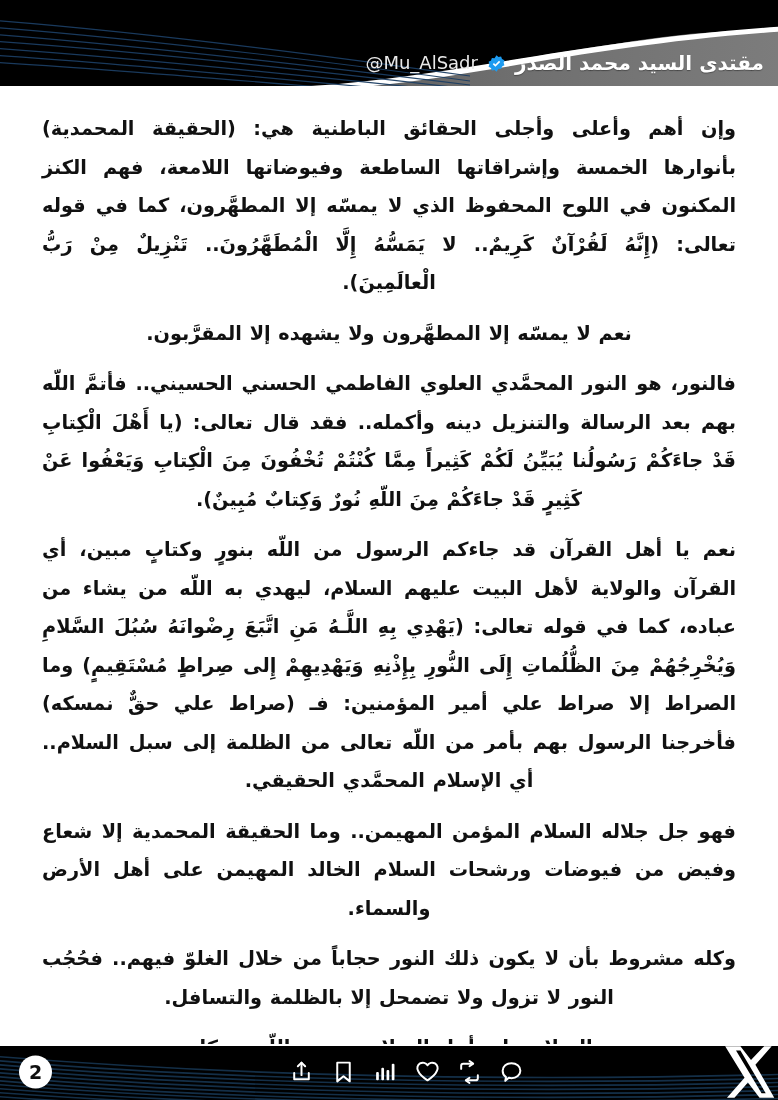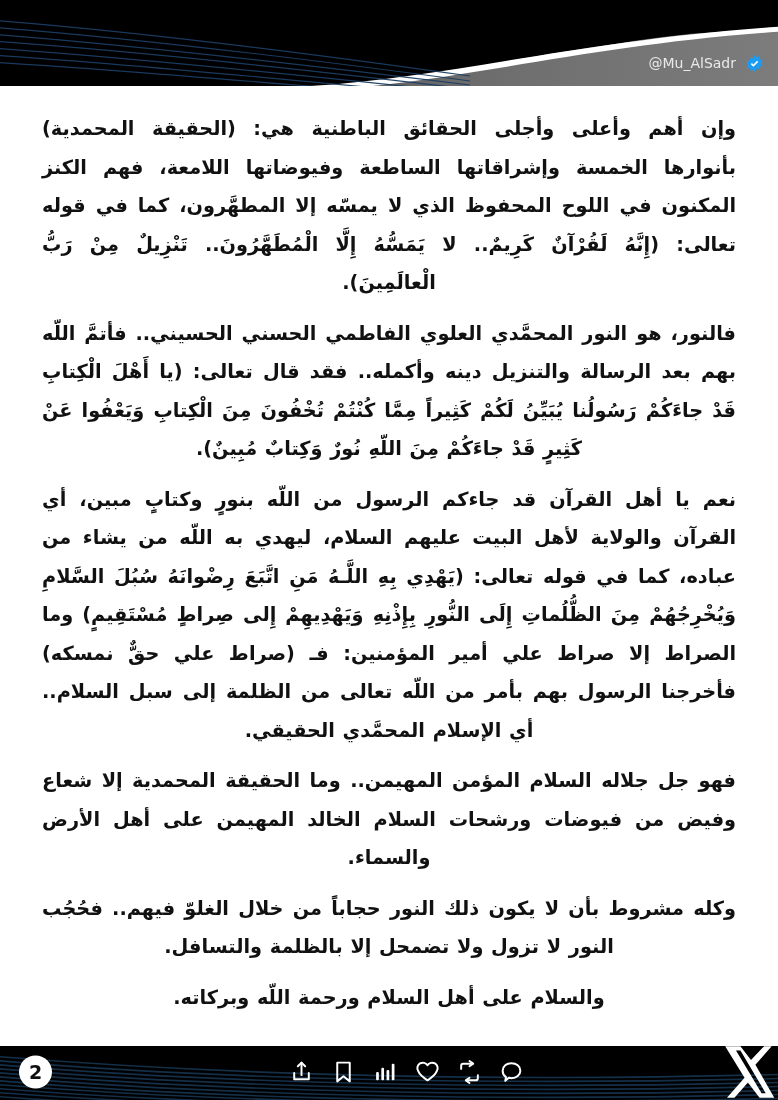--- a/index.html
+++ b/index.html
@@ -48,21 +48,21 @@
     line-height:1;
     text-shadow:0 1px 1px rgba(0,0,0,.35);
   }
   .verified{
     width:19px;height:19px;
     flex:0 0 19px;
     display:block;
   }
   .acct-handle{
     color:#e9e9e9;
-    font-size:14px;
+    font-size:18px;
     font-weight:400;
     white-space:nowrap;
     direction:ltr;
     line-height:1;
     text-align:center;
   }
 
   
   .content{
     position:absolute;
@@ -165,30 +165,32 @@
           <path d="M-10,34 C120,44 300,64 470,85"></path>
           <path d="M-10,41 C120,50 300,69 460,88"></path>
           <path d="M-10,48 C120,57 290,74 450,91"></path>
           <path d="M-10,55 C120,63 280,79 440,94"></path>
           <path d="M-10,62 C110,69 270,83 430,96"></path>
         </g>
       </g>
     </svg>
 
     <div class="header-title-wrap">
+      <span class="acct-name">مقتدى السيد محمد الصدر</span>
       <svg class="verified" viewBox="0 0 24 24">
         <path fill="#1d9bf0" d="M12 1.5l2.5 2.2 3.3-.4 1.2 3.1 3 1.5-1 3.2 1 3.2-3 1.5-1.2 3.1-3.3-.4L12 22.5l-2.5-2.2-3.3.4-1.2-3.1-3-1.5 1-3.2-1-3.2 3-1.5 1.2-3.1 3.3.4z"></path>
         <path fill="#ffffff" d="M10.6 16.2l-3.3-3.3 1.5-1.5 1.8 1.8 4.6-4.6 1.5 1.5z"></path>
       </svg>
       <span class="acct-handle">@Mu_AlSadr</span>
     </div>
   </div>
 
   <div class="content">
     <p class="para">وإن أهم وأعلى وأجلى الحقائق الباطنية هي: (الحقيقة المحمدية) بأنوارها الخمسة وإشراقاتها الساطعة وفيوضاتها اللامعة، فهم الكنز المكنون في اللوح المحفوظ الذي لا يمسّه إلا المطهَّرون، كما في قوله تعالى: (إِنَّهُ لَقُرْآنٌ كَرِيمٌ.. لا يَمَسُّهُ إِلَّا الْمُطَهَّرُونَ.. تَنْزِيلٌ مِنْ رَبُّ الْعالَمِينَ).</p>
+    <p class="para">نعم لا يمسّه إلا المطهَّرون ولا يشهده إلا المقرَّبون.</p>
     <p class="para">فالنور، هو النور المحمَّدي العلوي الفاطمي الحسني الحسيني.. فأتمَّ اللّه بهم بعد الرسالة والتنزيل دينه وأكمله.. فقد قال تعالى: (يا أَهْلَ الْكِتابِ قَدْ جاءَكُمْ رَسُولُنا يُبَيِّنُ لَكُمْ كَثِيراً مِمَّا كُنْتُمْ تُخْفُونَ مِنَ الْكِتابِ وَيَعْفُوا عَنْ كَثِيرٍ قَدْ جاءَكُمْ مِنَ اللّهِ نُورٌ وَكِتابٌ مُبِينٌ).</p>
     <p class="para">نعم يا أهل القرآن قد جاءكم الرسول من اللّه بنورٍ وكتابٍ مبين، أي القرآن والولاية لأهل البيت عليهم السلام، ليهدي به اللّه من يشاء من عباده، كما في قوله تعالى: (يَهْدِي بِهِ اللَّـهُ مَنِ اتَّبَعَ رِضْوانَهُ سُبُلَ السَّلامِ وَيُخْرِجُهُمْ مِنَ الظُّلُماتِ إِلَى النُّورِ بِإِذْنِهِ وَيَهْدِيهِمْ إِلى صِراطٍ مُسْتَقِيمٍ) وما الصراط إلا صراط علي أمير المؤمنين: فـ (صراط علي حقٌّ نمسكه) فأخرجنا الرسول بهم بأمر من اللّه تعالى من الظلمة إلى سبل السلام.. أي الإسلام المحمَّدي الحقيقي.</p>
     <p class="para">فهو جل جلاله السلام المؤمن المهيمن.. وما الحقيقة المحمدية إلا شعاع وفيض من فيوضات ورشحات السلام الخالد المهيمن على أهل الأرض والسماء.</p>
     <p class="para">وكله مشروط بأن لا يكون ذلك النور حجاباً من خلال الغلوّ فيهم.. فحُجُب النور لا تزول ولا تضمحل إلا بالظلمة والتسافل.</p>
     <p class="para">والسلام على أهل السلام ورحمة اللّه وبركاته.</p>
 
   </div>
 
   <div class="footer">
     <svg class="footer-svg" viewBox="0 0 778 56" preserveAspectRatio="none">

